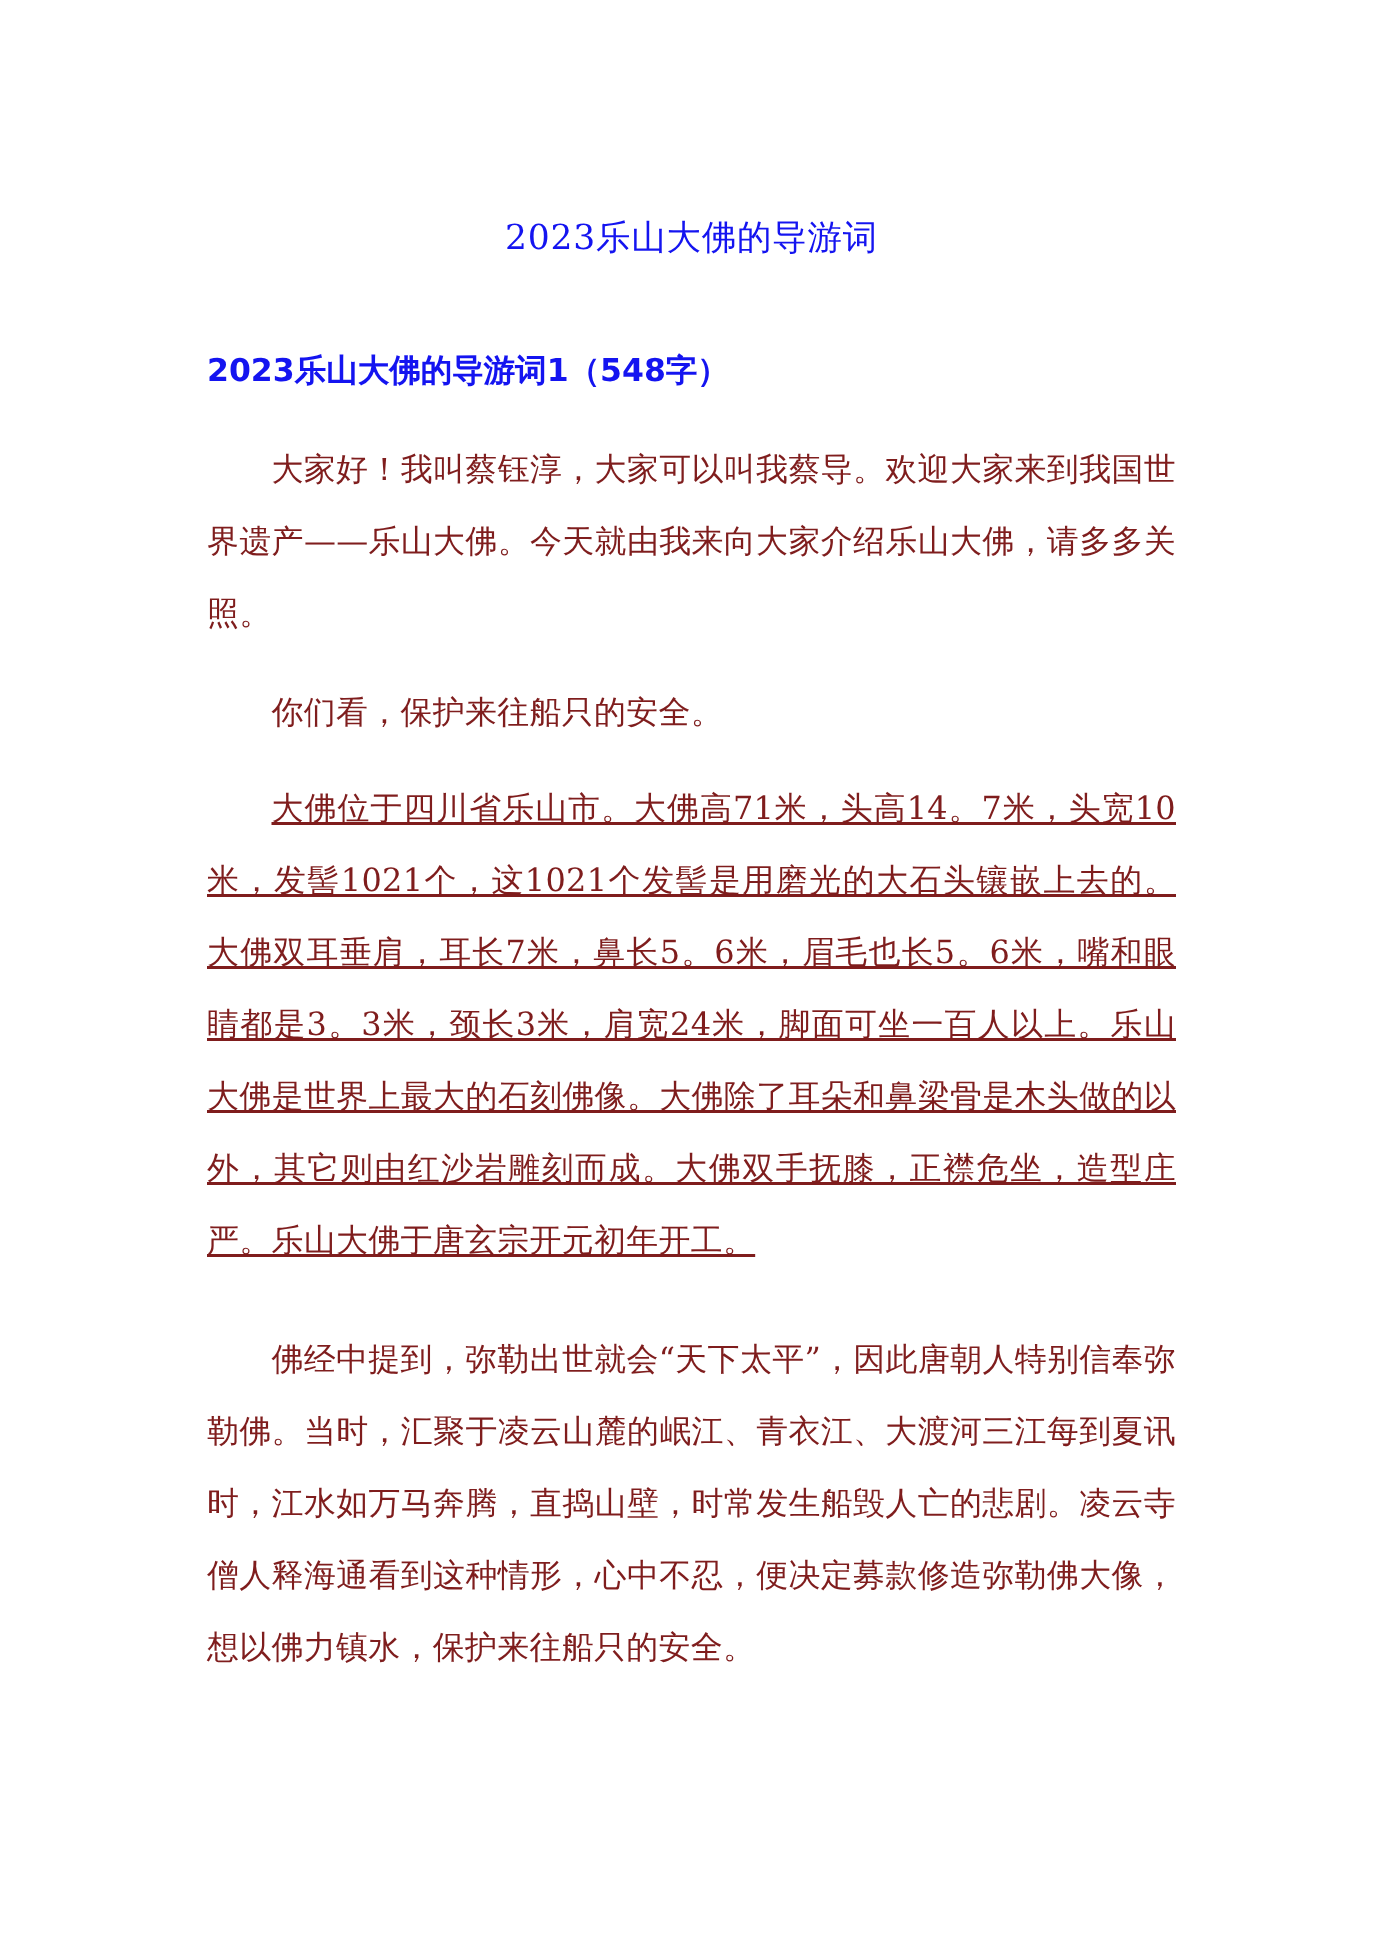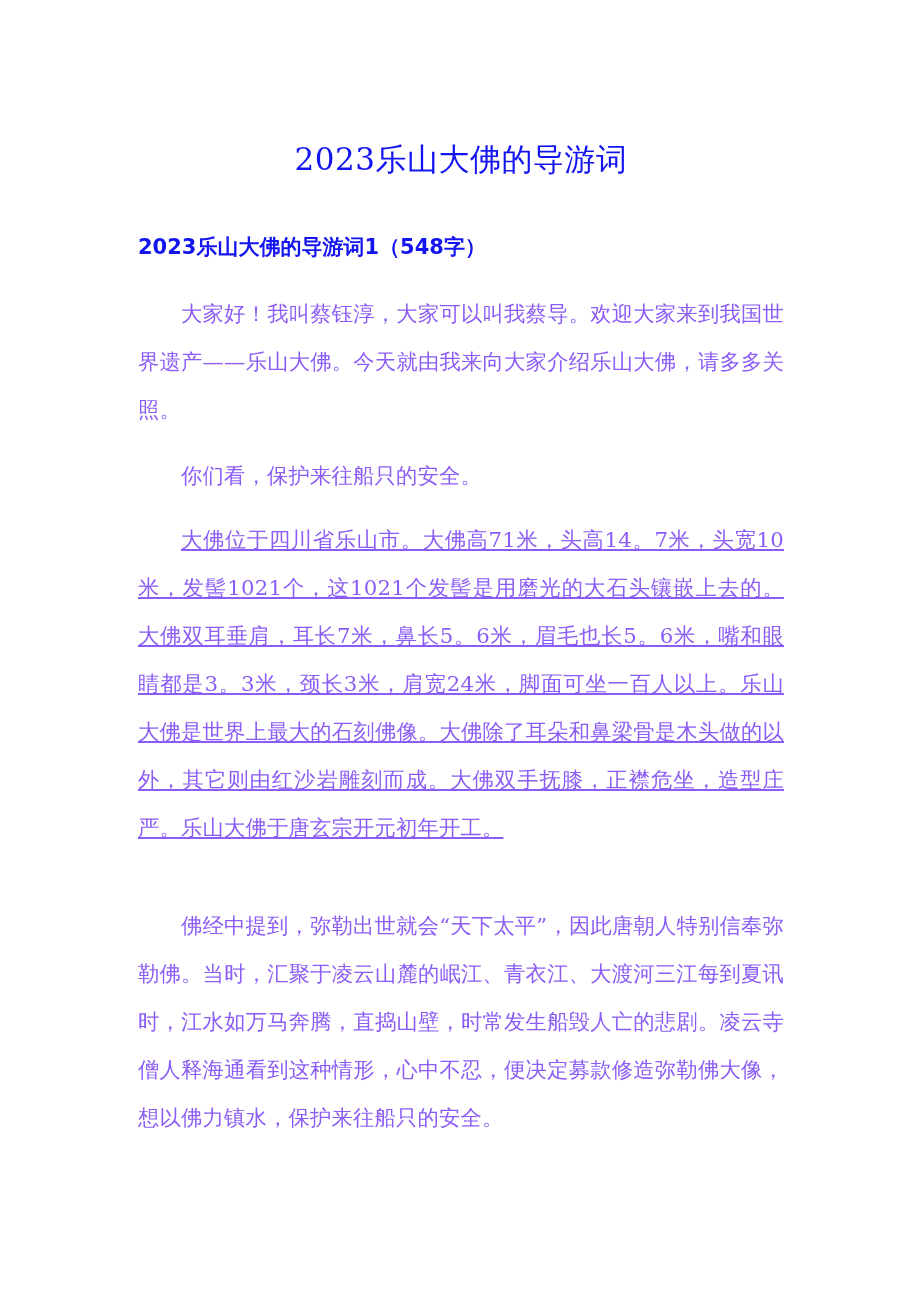--- a/index.html
+++ b/index.html
@@ -1,37 +1,37 @@
 <!DOCTYPE html>
 <html><head>
 <meta charset="utf-8">
 <style>
   html, body { margin: 0; padding: 0; background: #ffffff; }
   body { width: 920px; height: 1302px; position: relative; overflow: hidden; }
   .page { position: absolute; left: 138px; top: 0; width: 646px; }
   .title {
     position: absolute; left: 0; top: 136px; width: 646px; text-align: center;
-    font-family: "DejaVu Serif", serif; font-size: 31px; line-height: 46px;
+    font-family: "DejaVu Serif", serif; font-size: 23px; line-height: 46px;
     color: #1414f0; margin: 0; font-weight: normal; letter-spacing: 0.5px;
   }
   .heading {
     position: absolute; left: 0; top: 230px; white-space: nowrap;
     font-family: "DejaVu Sans", sans-serif; font-size: 21px; line-height: 34px;
     color: #1414f0; font-weight: bold; margin: 0;
   }
   .para {
     position: absolute; left: 0; width: 646px; margin: 0;
     font-family: "DejaVu Serif", serif; font-size: 21.3px; line-height: 48px;
-    color: #8b5cf6; text-align: justify; text-indent: 43px;
+    color: #7f1d1d; text-align: justify; text-indent: 43px;
     letter-spacing: 0.2px;
   }
   .p1 { top: 290px; }
   .p2 { top: 452px; }
   .p3 { top: 516px; text-decoration: underline; }
-  .p4 { top: 902px; }
+  .p4 { top: 883px; }
 </style>
 </head>
 <body>
 
 <div class="page">
   <h1 class="title">2023乐山大佛的导游词</h1>
   <h2 class="heading">2023乐山大佛的导游词1（548字）</h2>
   <p class="para p1">大家好！我叫蔡钰淳，大家可以叫我蔡导。欢迎大家来到我国世界遗产——乐山大佛。今天就由我来向大家介绍乐山大佛，请多多关照。</p>
   <p class="para p2">你们看，保护来往船只的安全。</p>
   <p class="para p3">大佛位于四川省乐山市。大佛高71米，头高14。7米，头宽10米，发髻1021个，这1021个发髻是用磨光的大石头镶嵌上去的。大佛双耳垂肩，耳长7米，鼻长5。6米，眉毛也长5。6米，嘴和眼睛都是3。3米，颈长3米，肩宽24米，脚面可坐一百人以上。乐山大佛是世界上最大的石刻佛像。大佛除了耳朵和鼻梁骨是木头做的以外，其它则由红沙岩雕刻而成。大佛双手抚膝，正襟危坐，造型庄严。乐山大佛于唐玄宗开元初年开工。</p>

